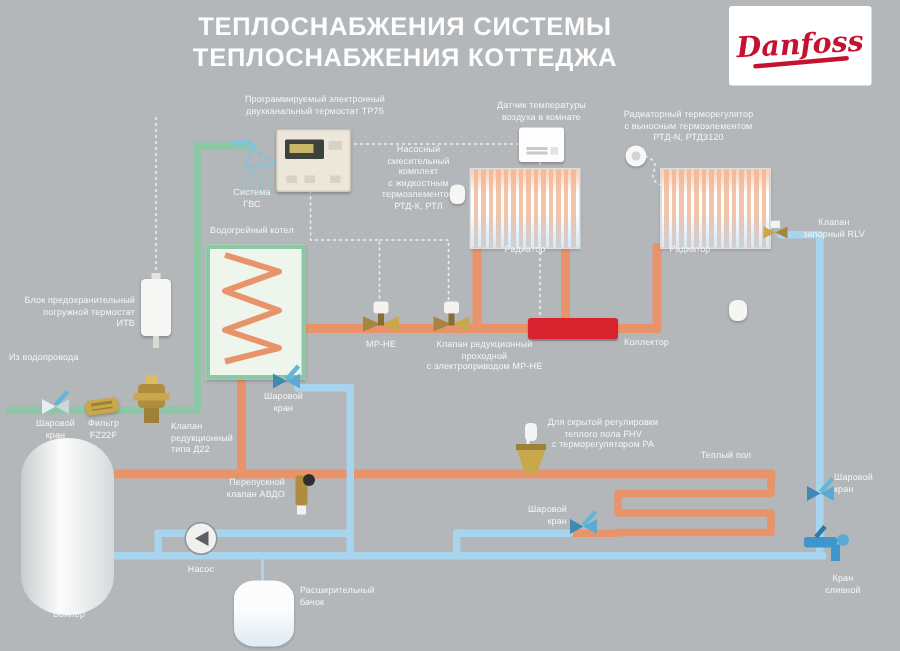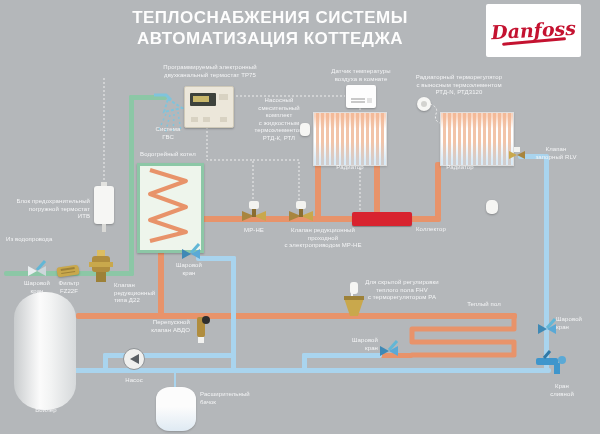--- a/index.html
+++ b/index.html
@@ -36,21 +36,21 @@
         background:linear-gradient(90deg,#c9ccce,#fbfbfb 42%,#f2f3f3 60%,#d6d9db);}
   .exptank{position:absolute;left:156px;top:387px;width:40px;height:44px;border-radius:14px/12px;
         background:linear-gradient(180deg,#fcfcfc 45%,#dfeaf3);box-shadow:0 1px 2px rgba(0,0,0,.2);}
   svg{display:block;}
 </style>
 </head>
 <body>
 
 <div class="stage">
 
-  <div class="title"><span>ТЕПЛОСНАБЖЕНИЯ СИСТЕМЫ</span><br><span>АВТОМАТИЗАЦИЯ КОТТЕДЖА</span></div>
+  <div class="title"><span>ТЕПЛОСНАБЖЕНИЯ СИСТЕМЫ</span><br><span>ТЕПЛОСНАБЖЕНИЯ КОТТЕДЖА</span></div>
   <div class="logo">
     <div class="word">Danfoss</div>
     <div class="swash"></div>
   </div>
 
   <div class="pipe cold" style="left:4px;top:271px;width:130px;height:5px;"></div>
   <div class="pipe cold" style="left:129px;top:95px;width:5px;height:181px;"></div>
   <div class="pipe cold" style="left:129px;top:95px;width:38px;height:5px;"></div>
 
   <div class="pipe hot" style="left:197px;top:216px;width:156px;height:6px;"></div>

